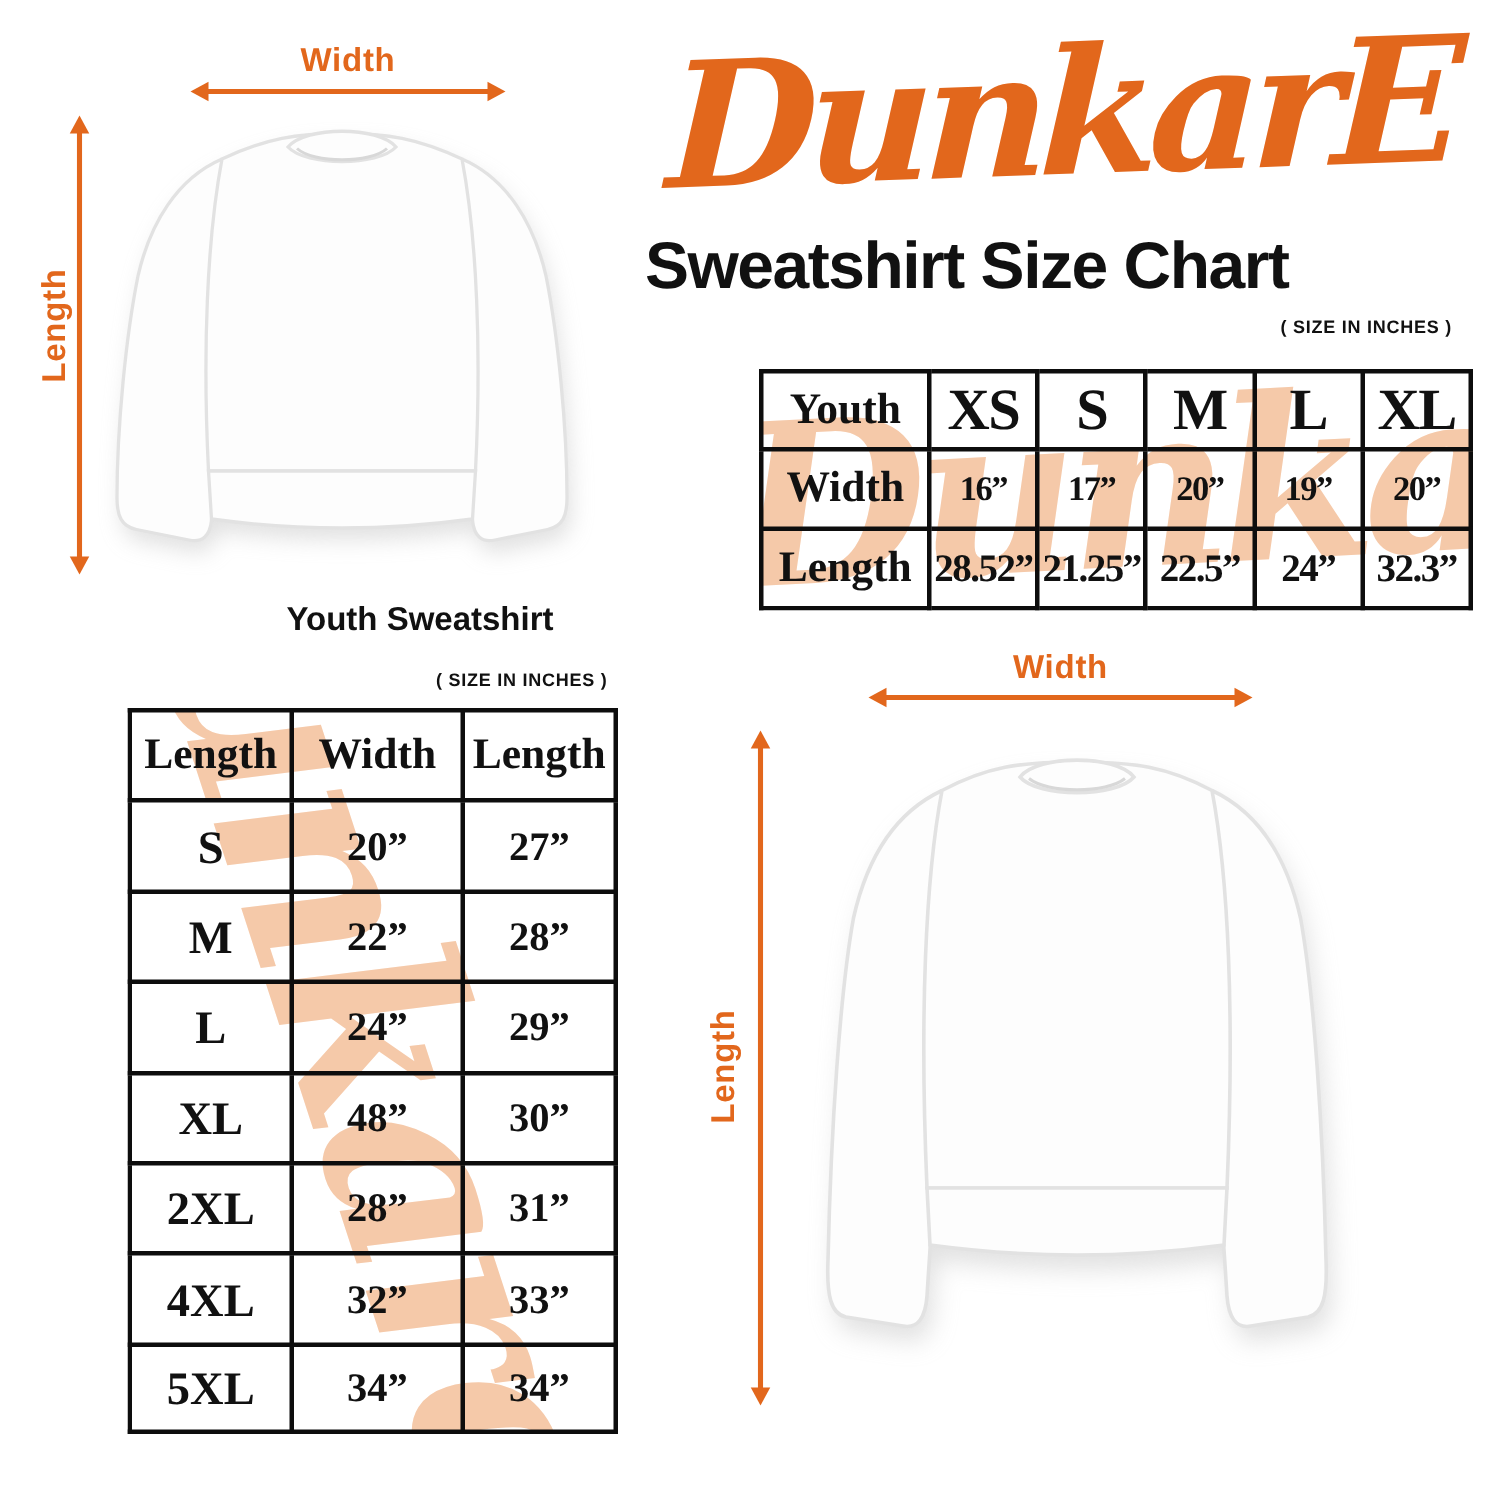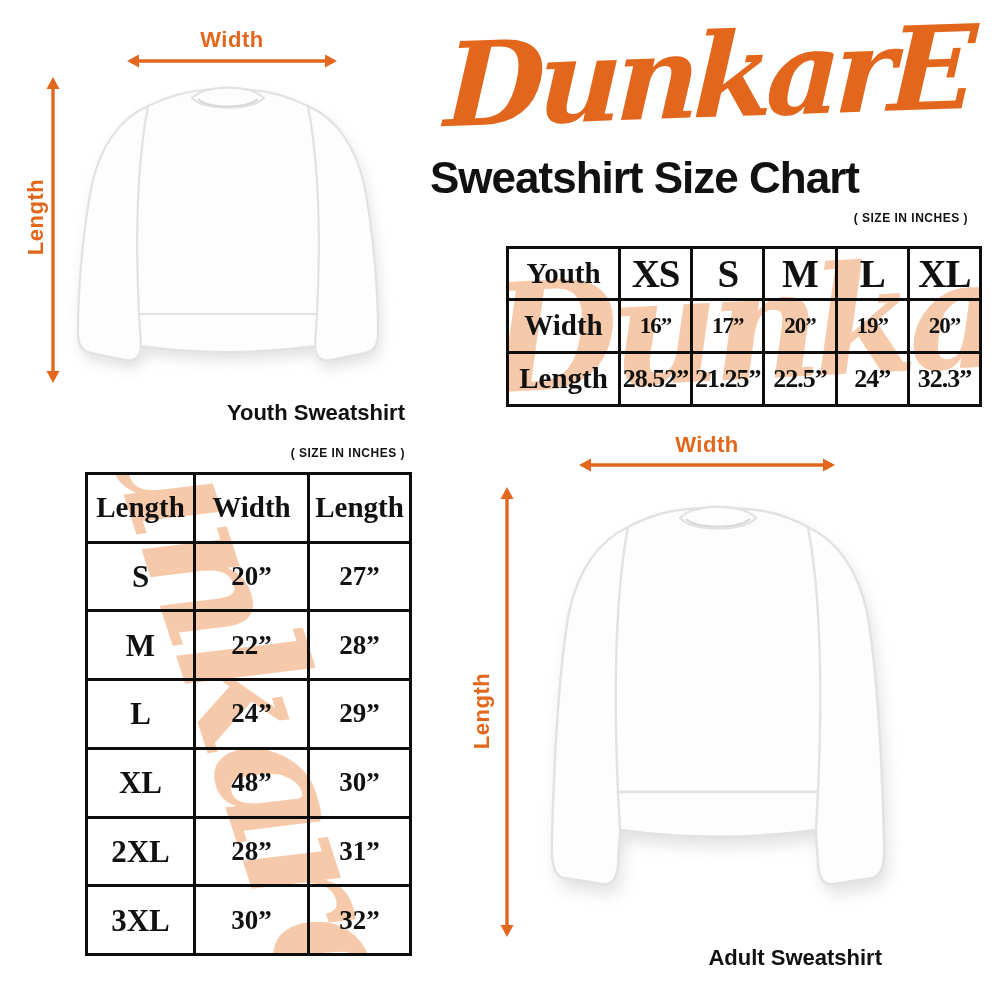--- a/index.html
+++ b/index.html
@@ -104,21 +104,21 @@
     <g fill="#fdfdfd" stroke="#e2e2e2" stroke-width="2.2">
       <path d="M96,40 C66,53 48,83 40,118 C32,158 26,218 26,266 C26,278 29,285 39,287 L74,294 C83,296 88,291 89,281 C92,238 96,188 100,153"></path>
       <path d="M256,40 C286,53 304,83 312,118 C320,158 326,218 326,266 C326,278 323,285 313,287 L278,294 C269,296 264,291 263,281 C260,238 256,188 252,153"></path>
       <path d="M96,40 C126,26 146,23 176,23 C206,23 226,26 256,40 C266,93 269,168 265,248 L87,248 C83,168 86,93 96,40 Z"></path>
       <path d="M87,248 L265,248 L263,280 C205,288 147,288 89,280 Z"></path>
       <path d="M140,32 C152,45 200,45 212,32 C200,18 152,18 140,32 Z"></path>
     </g>
     <path d="M146,33 C157,43 195,43 206,33" fill="none" stroke="#d8d8d8" stroke-width="2"></path>
   </svg>
 
-  <div class="abs caption" style="left:155px;top:400px;width:250px;text-align:right;">Youth Sweatshirt</div>
+  <div class="abs caption" style="left:155px;top:400px;width:250px;text-align:center;">Youth Sweatshirt</div>
 </section>
 
 <header class="abs" style="left:430px;top:0;width:555px;height:240px;">
   <div class="abs logo" style="left:0;top:16px;width:555px;">DunkarE</div>
   <h1 class="abs title" style="left:0;top:153px;width:555px;">Sweatshirt Size Chart</h1>
   <div class="abs units" style="left:270px;top:211px;width:268px;">( SIZE IN INCHES )</div>
 </header>
 
 <div class="abs table-wrap" style="left:506px;top:246px;width:476px;height:161px;">
   <div class="watermark wm-youth">Dunkare</div>
@@ -195,23 +195,28 @@
       <td class="at-size">XL</td>
       <td class="at-val">48”</td>
       <td class="at-val">30”</td>
     </tr>
     <tr style="height:54px;margin-left:12px;">
       <td class="at-size">2XL</td>
       <td class="at-val">28”</td>
       <td class="at-val">31”</td>
     </tr>
     <tr style="height:54px;">
-      <td class="at-size">3XL</td>
-      <td class="at-val">30”</td>
+      <td class="at-size">4XL</td>
       <td class="at-val">32”</td>
+      <td class="at-val">33”</td>
+    </tr>
+    <tr style="height:52px;">
+      <td class="at-size">5XL</td>
+      <td class="at-val">34”</td>
+      <td class="at-val">34”</td>
     </tr>
   </tbody>
     </table>
 </div>
 
 <section class="abs" style="left:440px;top:420px;width:560px;height:580px;">
 
   <div class="abs dim-label" style="left:138px;top:12px;width:258px;">Width</div>
 
   <svg class="abs arrow" style="left:138px;top:37px;" width="258" height="16" viewBox="0 0 258 16">
@@ -242,14 +247,13 @@
     <g fill="#fdfdfd" stroke="#e2e2e2" stroke-width="2.4">
       <path d="M110,55 C78,70 60,100 51,140 C42,190 36,280 34,368 C33,392 36,404 46,406 L84,412 C94,414 99,406 100,392 C104,328 110,250 116,190"></path>
       <path d="M290,55 C322,70 340,100 349,140 C358,190 364,280 366,368 C367,392 364,404 354,406 L316,412 C306,414 301,406 300,392 C296,328 290,250 284,190"></path>
       <path d="M110,55 C140,39 162,36 200,36 C238,36 260,39 290,55 C301,113 305,205 300,320 L100,320 C95,205 99,113 110,55 Z"></path>
       <path d="M100,320 L300,320 L298,358 C230,367 170,367 102,358 Z"></path>
       <path d="M162,46 C174,60 226,60 238,46 C226,31 174,31 162,46 Z"></path>
     </g>
     <path d="M168,47 C180,57 220,57 232,47" fill="none" stroke="#d8d8d8" stroke-width="2"></path>
   </svg>
 
-  <div class="abs caption" style="left:192px;top:525px;width:250px;text-align:right;">Adult Sweatshirt</div>
 </section>
 
 </body></html>

